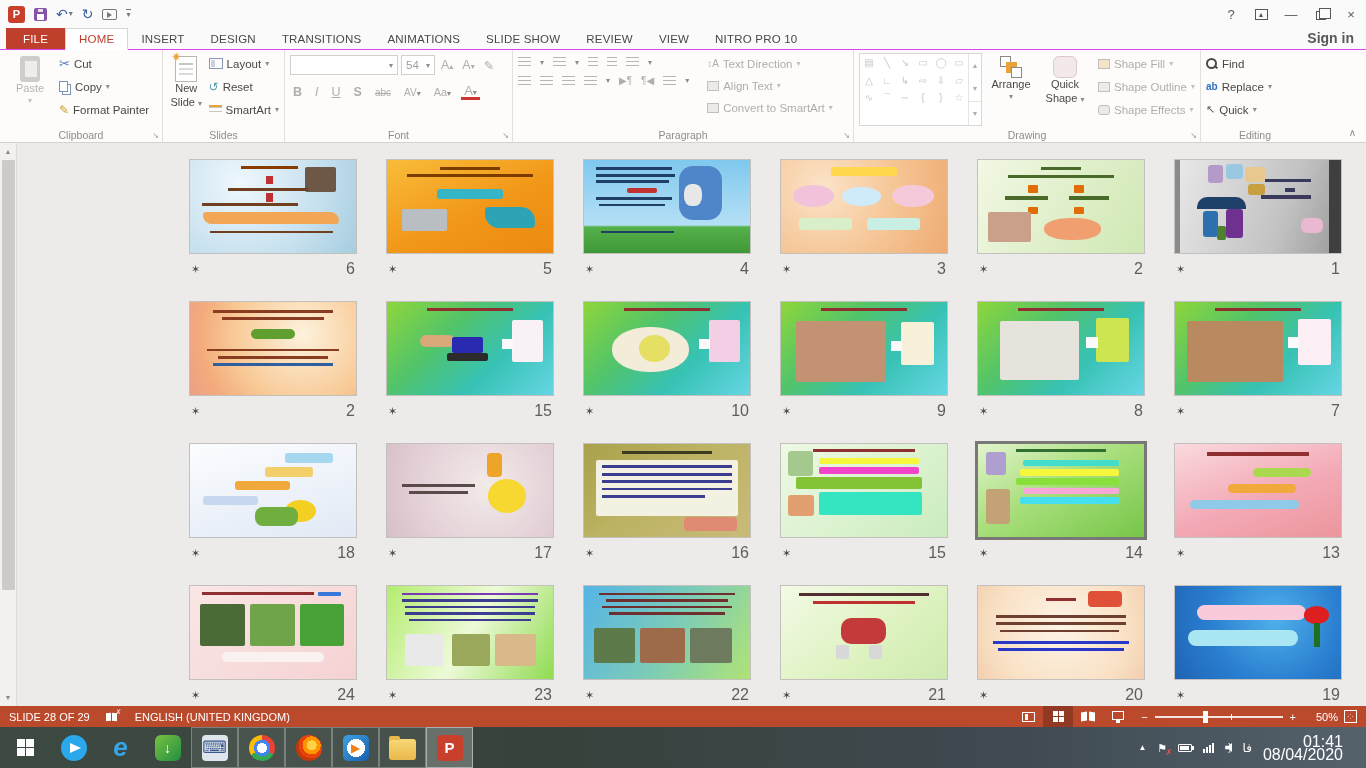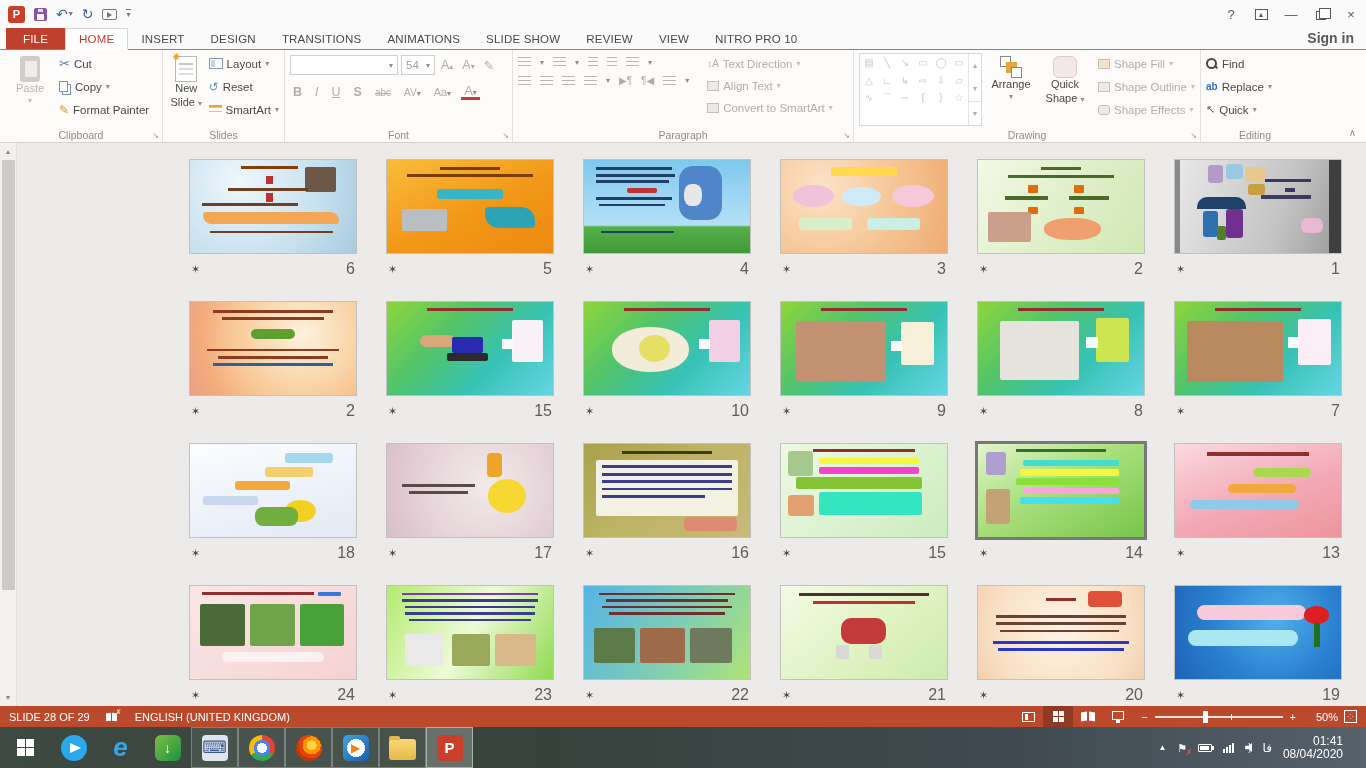--- a/index.html
+++ b/index.html
@@ -154,21 +154,21 @@
   .flag-x { position:absolute; right:-5px; bottom:-2px; color:#ff5040; font-size:8px; }
   .battery { width:14px; height:8px; border:1px solid #fff; border-radius:1px; position:relative; }
   .battery::before { content:""; position:absolute; right:-3px; top:1px; width:2px; height:4px; background:#fff; }
   .battery::after { content:""; position:absolute; left:1px; top:1px; width:9px; height:4px; background:#fff; }
   .signal { display:flex; align-items:flex-end; gap:1px; height:11px; }
   .signal i { width:2px; background:#fff; }
   .signal i:nth-child(1){height:4px;} .signal i:nth-child(2){height:6px;} .signal i:nth-child(3){height:8px;} .signal i:nth-child(4){height:10px;}
   .speaker { width:11px; height:10px; background:#fff; clip-path:polygon(0 32%, 32% 32%, 62% 5%, 62% 95%, 32% 68%, 0 68%); }
   .spk-wave { font-size:10px; margin-left:-8px; }
   .lang-ind { font-size:12px; }
-  .clock { text-align:right; font-size:12px; line-height:13px; }
+  .clock { text-align:right; font-size:16px; line-height:13px; }
   .show-desktop { width:6px; border-left:1px solid rgba(255,255,255,.35); }
 </style>
 </head>
 <body>
 
 <div class="screen">
 
   <div class="titlebar">
     <div class="qat">
       <span class="ppt-logo">P</span>

